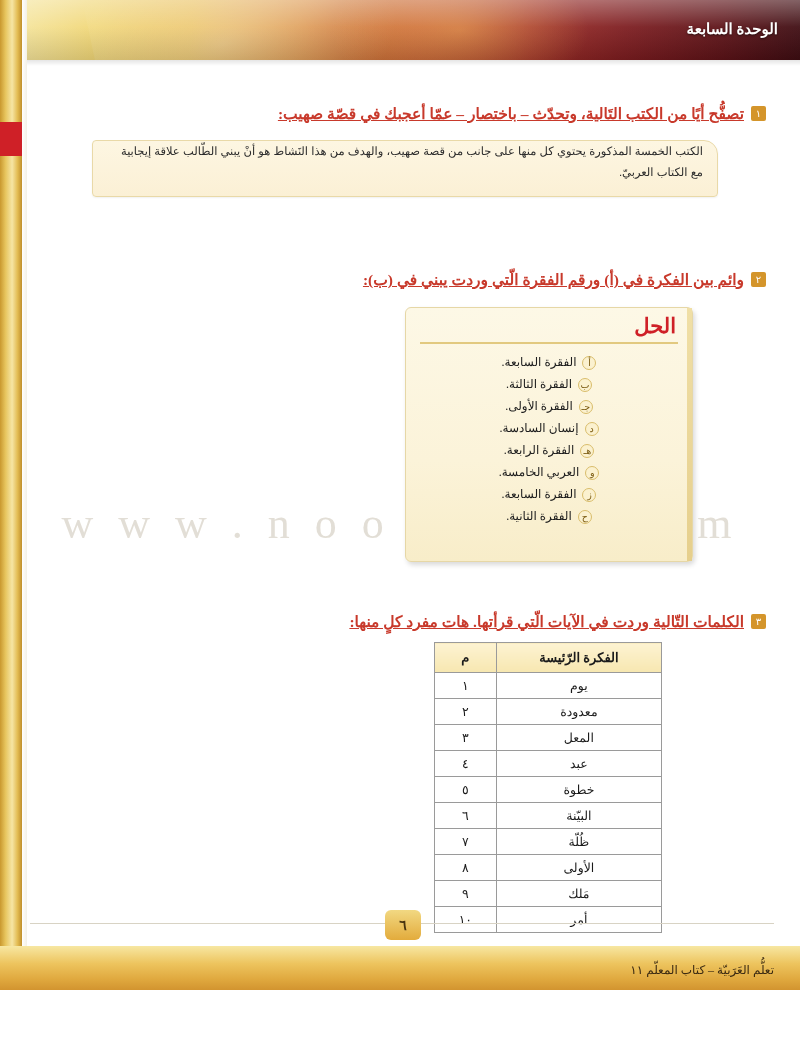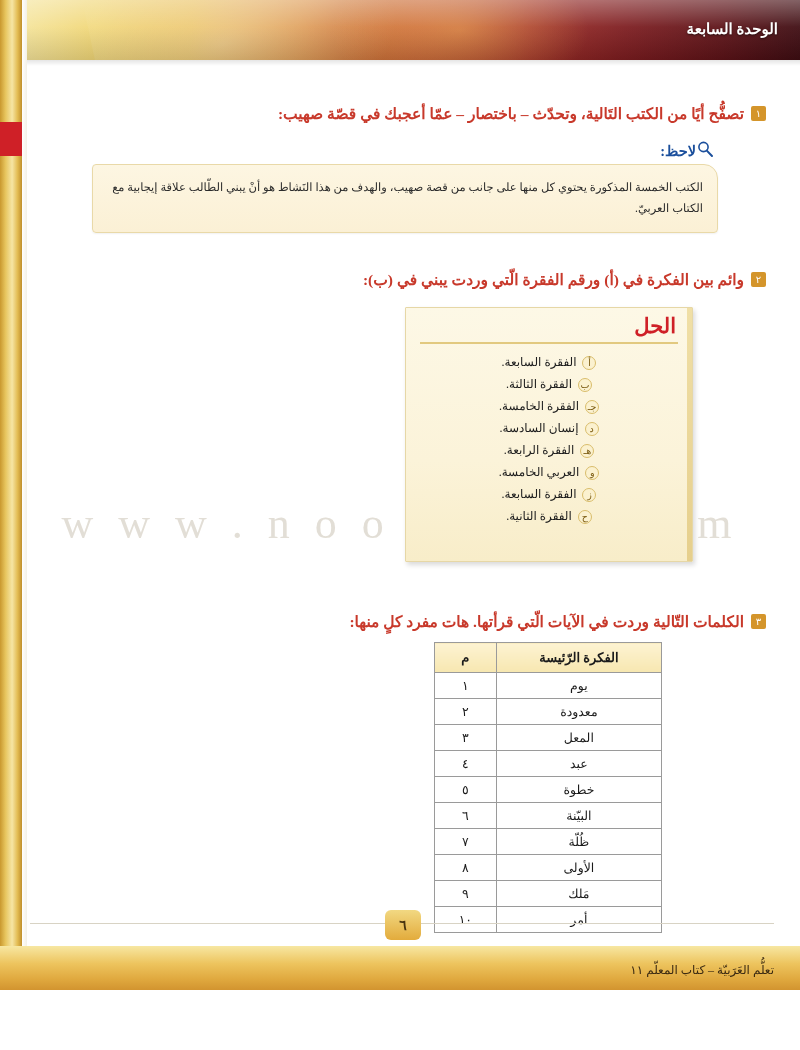--- a/index.html
+++ b/index.html
@@ -98,53 +98,53 @@
   .q-row { display: flex; align-items: flex-start; justify-content: flex-start; }
   .q-num {
     width: 15px; height: 15px; flex: 0 0 15px;
     background: #d4952b; color: #fff; font-size: 10px;
     display: flex; align-items: center; justify-content: center;
     border-radius: 2px; margin-top: 4px; margin-left: 7px;
     font-family: "Liberation Serif", serif;
   }
   .q-text {
     color: #c8392b; font-size: 15.5px; font-weight: bold;
-    font-family: "Liberation Serif", serif; line-height: 1.5;
+    font-family: "Liberation Serif", serif; line-height: 1.5; text-decoration: underline;
   }
 
   .q1 { position: absolute; right: 12px; top: 40px; }
   .q2 { position: absolute; right: 12px; top: 206px; }
   .q3 { position: absolute; right: 12px; top: 548px; }
 
   
   .note-wrap { position: absolute; right: 60px; top: 78px; width: 626px; }
   .note-title {
     color: #1b4f9c; font-size: 14.5px; font-weight: bold;
     display: flex; align-items: center; justify-content: flex-start;
     font-family: "Liberation Serif", serif;
     margin-bottom: 2px;
   }
   .note-title .magnifier { margin-right: 4px; display: inline-block; }
   .note-box {
     background: linear-gradient(180deg,#fdf6e2 0%, #fbf0d5 100%);
     border: 1px solid #e9d9a8;
     border-radius: 4px 14px 4px 4px;
-    padding: 12px 14px 12px 14px;
+    padding: 0 14px 12px 14px;
     font-size: 11.5px; color: #2b2b2b; line-height: 1.85;
-    font-family: Liberation Serif, serif;
+    font-family: Liberation Sans, sans-serif;
     box-shadow: 0 1px 2px rgba(0,0,0,.06);
   }
 
   
   .answer-card {
     position: absolute; right: 85px; top: 245px;
     width: 288px; height: 255px;
     background: linear-gradient(180deg,#fdf8e6 0%, #fbf3d9 60%, #f8edc9 100%);
     border: 1px solid #e6d7a6;
-    border-radius: 1px;
+    border-radius: 6px;
     box-shadow: 2px 3px 5px rgba(0,0,0,.15);
   }
   .answer-card::before {
     content: ""; position: absolute; right: 0; top: 0; width: 5px; height: 100%;
     background: linear-gradient(180deg,#f0dfa6,#e6cf8c);
   }
   .answer-title {
     color: #cf2027; font-size: 21px; font-weight: bold;
     text-align: right; padding: 6px 16px 0 0;
     font-family: "Liberation Serif", serif;
@@ -213,29 +213,20 @@
   <div class="watermark">w w w . n o o r a r t . c o m</div>
 
   <div class="content">
 
     <div class="q-row q1">
       <div class="q-num">١</div>
       <div class="q-text">تصفُّح أيًا من الكتب التَالية، وتحدّث – باختصار – عمّا أعجبك في قصّة صهيب:</div>
     </div>
 
     <div class="note-wrap">
-      <div class="note-title">
-        <span class="magnifier">
-          <svg width="18" height="18" viewBox="0 0 18 18" aria-hidden="true">
-            <circle cx="7.5" cy="7" r="4.6" fill="none" stroke="#1b4f9c" stroke-width="1.6"></circle>
-            <line x1="10.8" y1="10.6" x2="16" y2="16" stroke="#1b4f9c" stroke-width="2" stroke-linecap="round"></line>
-          </svg>
-        </span>
-        <span>لاحظ:</span>
-      </div>
       <div class="note-box">الكتب الخمسة المذكورة يحتوي كل منها على جانب من قصة صهيب، والهدف من هذا النَشاط هو أنْ يبني الطّالب علاقة إيجابية مع الكتاب العربيّ.</div>
     </div>
 
     <div class="q-row q2">
       <div class="q-num">٢</div>
       <div class="q-text">وائم بين الفكرة في (أ) ورقم الفقرة الّتي وردت يبني في (ب):</div>
     </div>
 
     <div class="answer-card">
       <div class="answer-title">الحل</div>
@@ -244,21 +235,21 @@
         <li>
           <span class="ans-marker">أ</span>
           <span>الفقرة السابعة.</span>
         </li>
         <li>
           <span class="ans-marker">ب</span>
           <span>الفقرة الثالثة.</span>
         </li>
         <li>
           <span class="ans-marker">جـ</span>
-          <span>الفقرة الخامسة.</span>
+          <span>الفقرة الأولى.</span>
         </li>
         <li>
           <span class="ans-marker">د</span>
           <span>إنسان السادسة.</span>
         </li>
         <li>
           <span class="ans-marker">هـ</span>
           <span>الفقرة الرابعة.</span>
         </li>
         <li>

